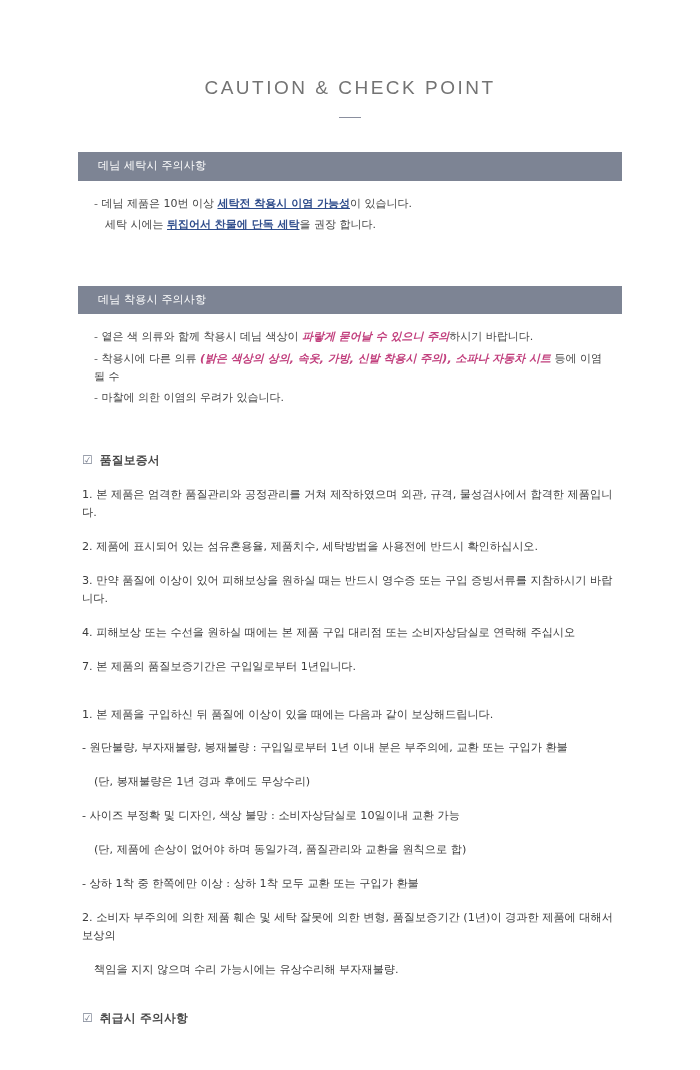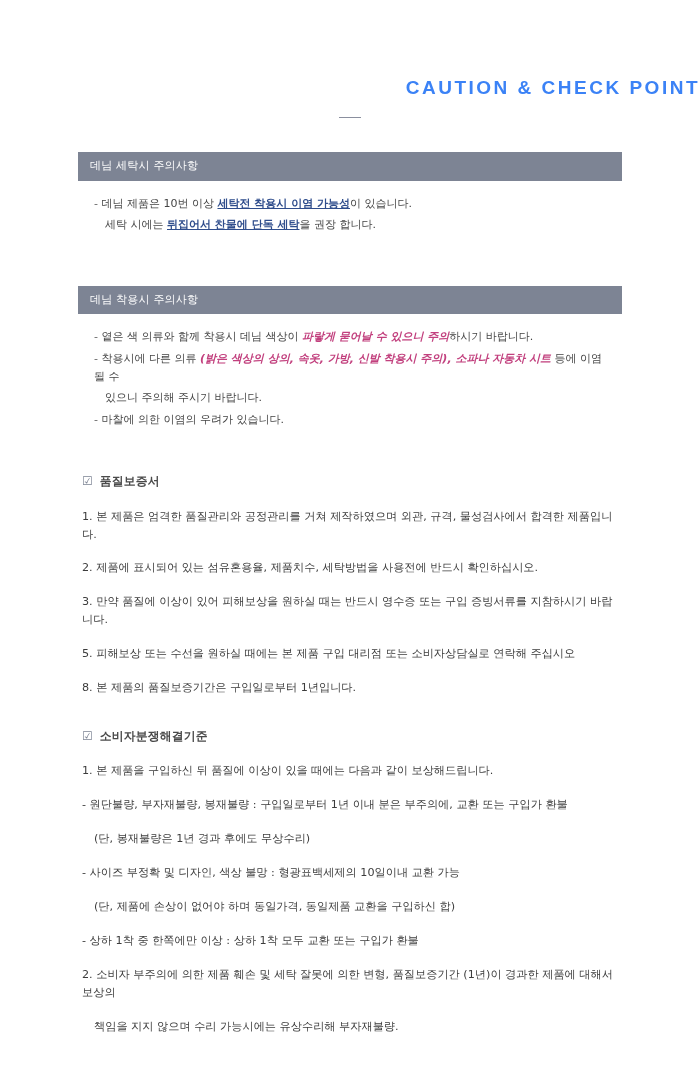--- a/index.html
+++ b/index.html
@@ -14,43 +14,43 @@
     color: #333333;
     font-size: 11.5px;
     line-height: 1.6;
   }
   .page {
     width: 700px;
     padding: 0;
     position: relative;
   }
   .title {
-    text-align: right;
+    text-align: center;
     font-size: 19px;
     letter-spacing: 2.5px;
-    color: #3b82f6;
-    font-weight: 700;
+    color: #737373;
+    font-weight: 400;
     padding-top: 60px;
     font-family: "Liberation Sans", sans-serif;
   }
   .title-rule {
     width: 22px;
     height: 0;
     border-top: 1px solid #8a8f9e;
     margin: 14px auto 0 auto;
   }
   .content {
     padding: 0 78px 0 78px;
   }
   .bar {
     margin-top: 34px;
     background: #7d8494;
     color: #ffffff;
     font-size: 11px;
-    padding: 5px 12px 6px 12px;
+    padding: 5px 12px 6px 20px;
     letter-spacing: 0.2px;
     width: 100%;
   }
   .bar.second { margin-top: 44px; }
   .block {
     padding: 14px 16px 4px 16px;
   }
   .line {
     margin: 0 0 4px 0;
     color: #444444;
@@ -119,51 +119,45 @@
     <div class="block">
       <p class="line">
         <span class="dash">-</span>
         <span>옅은 색 의류와 함께 착용시 데님 색상이 </span><span class="hl-pink">파랗게 묻어날 수 있으니 주의</span><span>하시기 바랍니다.</span>
       </p>
       <p class="line">
         <span class="dash">-</span>
         <span>착용시에 다른 의류 </span><span class="hl-pink">(밝은 색상의 상의, 속옷, 가방, 신발 착용시 주의), 소파나 자동차 시트</span><span> 등에 이염 될 수</span>
       </p>
       <p class="line">
-        <span class="indent"></span><span>있으니 주의해 주시기 바랍니다.</span>
-      </p>
-      <p class="line">
         <span class="dash">-</span>
         <span>마찰에 의한 이염의 우려가 있습니다.</span>
       </p>
     </div>
 
     <div class="sec sec-gap">
       <div class="sec-head">
         <span class="chk">☑</span><span class="txt">품질보증서</span>
       </div>
       <div class="items">
         <p>1.  본 제품은 엄격한 품질관리와 공정관리를 거쳐 제작하였으며 외관, 규격, 물성검사에서 합격한 제품입니다.</p>
         <p>2. 제품에 표시되어 있는 섬유혼용율, 제품치수, 세탁방법을 사용전에 반드시 확인하십시오.</p>
         <p>3.  만약 품질에 이상이 있어 피해보상을 원하실 때는 반드시 영수증 또는 구입 증빙서류를 지참하시기 바랍니다.</p>
-        <p>5.  피해보상 또는 수선을 원하실 때에는 본 제품 구입 대리점 또는 소비자상담실로 연락해 주십시오</p>
-        <p>8. 본 제품의 품질보증기간은 구입일로부터 1년입니다.</p>
+        <p>4.  피해보상 또는 수선을 원하실 때에는 본 제품 구입 대리점 또는 소비자상담실로 연락해 주십시오</p>
+        <p>7. 본 제품의 품질보증기간은 구입일로부터 1년입니다.</p>
       </div>
     </div>
 
     <div class="sec">
-      <div class="sec-head">
-        <span class="chk">☑</span><span class="txt">소비자분쟁해결기준</span>
-      </div>
       <div class="items">
         <p>1. 본 제품을 구입하신 뒤 품질에 이상이 있을 때에는 다음과 같이 보상해드립니다.</p>
         <p>- 원단불량, 부자재불량, 봉재불량 : 구입일로부터 1년 이내 분은 부주의에, 교환 또는 구입가 환불</p>
         <p class="sub">(단, 봉재불량은 1년 경과 후에도 무상수리)</p>
-        <p>- 사이즈 부정확 및 디자인, 색상 불망 : 형광표백세제의 10일이내 교환 가능</p>
-        <p class="sub">(단, 제품에 손상이 없어야 하며 동일가격, 동일제품 교환을 구입하신 합)</p>
+        <p>- 사이즈 부정확 및 디자인, 색상 불망 : 소비자상담실로 10일이내 교환 가능</p>
+        <p class="sub">(단, 제품에 손상이 없어야 하며 동일가격, 품질관리와 교환을 원칙으로 합)</p>
         <p>- 상하 1착 중 한쪽에만 이상 : 상하 1착 모두 교환 또는 구입가 환불</p>
         <p>2. 소비자 부주의에 의한 제품 훼손 및 세탁 잘못에 의한 변형, 품질보증기간 (1년)이 경과한 제품에 대해서 보상의</p>
         <p class="sub">책임을 지지 않으며 수리 가능시에는 유상수리해 부자재불량.</p>
       </div>
     </div>
 
     <div class="sec">
       <div class="sec-head">
         <span class="chk">☑</span><span class="txt">취급시 주의사항</span>
       </div>

